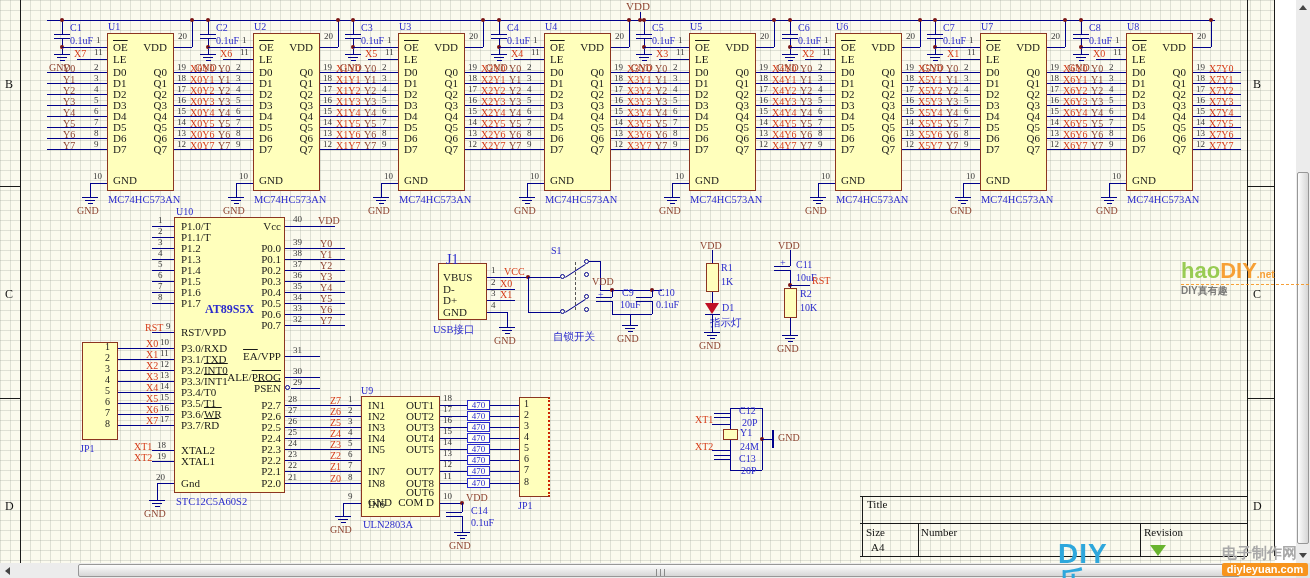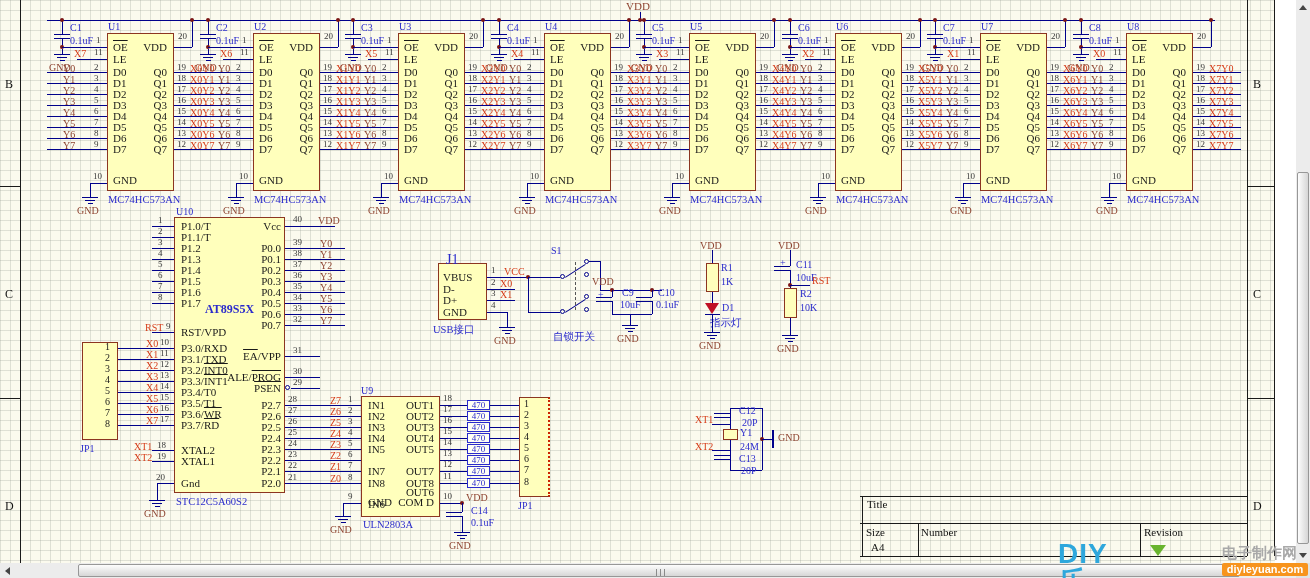--- a/index.html
+++ b/index.html
@@ -1228,19 +1228,23 @@
     <div class="sb-btn" style="left:0;top:0;width:14px">
       <div class="tri" style="left:3px;top:5px;border-left:4px solid transparent;border-right:4px solid transparent;border-bottom:5px solid #444"></div>
     </div>
     <div class="sb-thumb-v" style="left:1px;top:172px;width:12px;height:372px"></div>
     <div class="sb-btn" style="left:0;top:548px;width:14px">
       <div class="tri" style="left:3px;top:5px;border-left:4px solid transparent;border-right:4px solid transparent;border-top:5px solid #444"></div>
     </div>
   </div>
   <div class="corner"></div>
 
+  <div class="wm-hao">
+    <span class="g">hao</span><span class="o">DIY</span><span class="n">.net</span>
+    <div class="tag">DIY真有趣</div>
+  </div>
   <div class="wm-dly">
     <span class="big">DIY乐园</span>
     <div class="gtri"></div>
     <span class="gray">电子制作网</span>
     <span class="badge">diyleyuan.com</span>
   </div>
 </div>
 
 </body></html>

